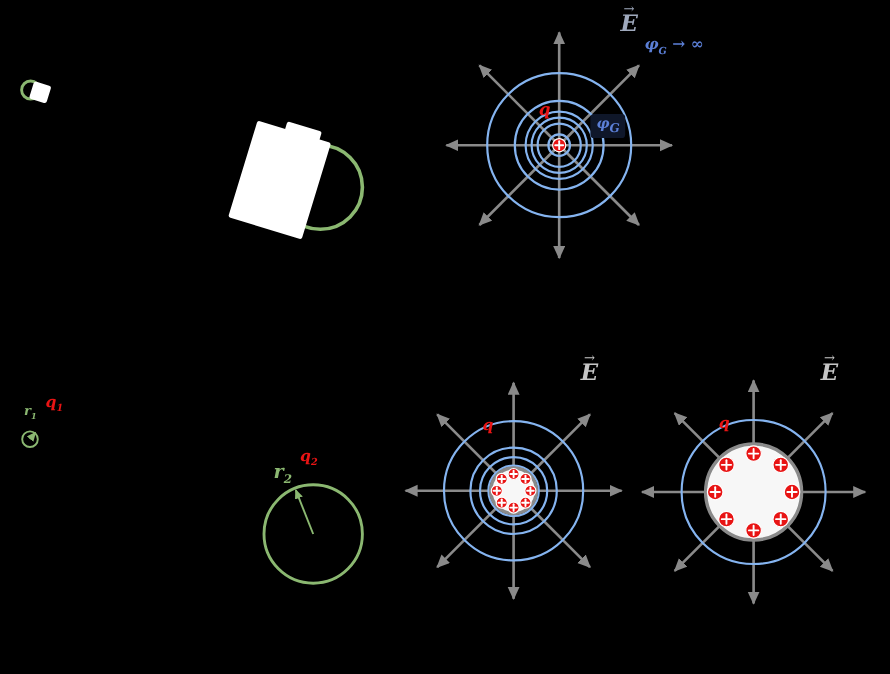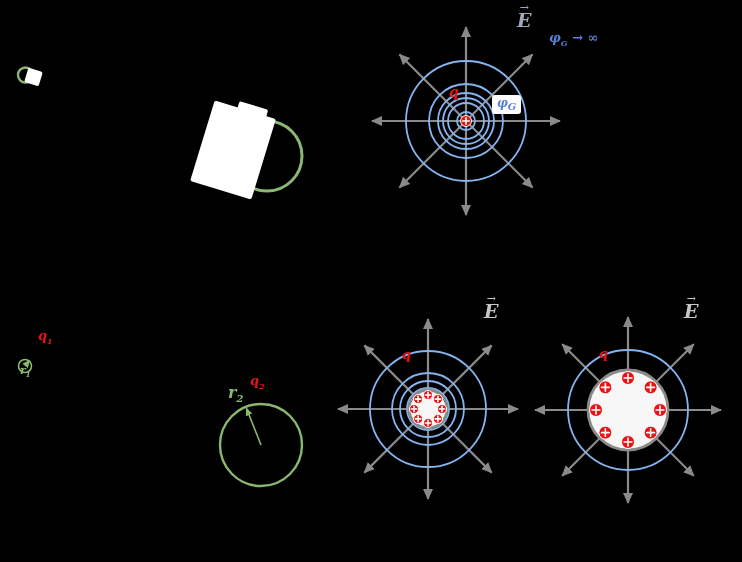--- a/index.html
+++ b/index.html
@@ -9,21 +9,21 @@
   .lbl{position:absolute;font-style:italic;font-weight:bold;white-space:nowrap;}
   .lbl sub{font-size:0.62em;font-style:italic;}
   .c-red{color:#e81414;}
   .c-green{color:#8bb871;}
   .c-blue{color:#5b7fd6;}
   .c-vec1{color:#9fa9bd;}
   .c-vec2{color:#c6c6c6;}
   .vec{display:inline-flex;flex-direction:column;align-items:center;}
   .vec .hat{font-size:11px;font-style:normal;font-weight:normal;line-height:6px;}
   .vec .base{font-size:19px;line-height:18px;}
-  .phi-box{position:absolute;background:#ffffff;border-radius:3px;padding:1px 5px 2px 5px;
+  .phi-box{position:absolute;background:#0f172a;border-radius:3px;padding:1px 5px 2px 5px;
            font-size:12px;font-style:italic;font-weight:bold;}
 </style>
 </head>
 <body>
 
 <div class="stage">
 
   <svg class="canvas" id="scene" width="742" height="562">
     <defs>
       <marker id="ah-gray" markerUnits="userSpaceOnUse" markerWidth="13" markerHeight="11" refX="10" refY="5" orient="auto">
@@ -144,32 +144,32 @@
         <line x1="646.7274169979695" y1="387.37258300203047" x2="654.5274169979695" y2="387.37258300203047" stroke="#ffffff" stroke-width="1.6" stroke-linecap="round"></line>
         <line x1="650.6274169979695" y1="383.4725830020305" x2="650.6274169979695" y2="391.27258300203044" stroke="#ffffff" stroke-width="1.6" stroke-linecap="round"></line>
       </g>
     </svg>
 
   <span class="lbl vec c-vec1" style="left:517px;top:5px;">
     <span class="hat">→</span>
     <span class="base">E</span>
   </span>
 
-  <span class="lbl c-blue" style="left:537px;top:30px;font-size:13px;margin-left:12px;">
+  <span class="lbl c-blue" style="left:537px;top:30px;font-size:13px;">
     <span>φ</span><sub>G</sub>
     <span>→ ∞</span>
   </span>
 
   <span class="phi-box c-blue" style="left:492px;top:95px;">
     <span>φ</span><sub>G</sub>
   </span>
 
   <span class="lbl c-red" style="left:449px;top:84px;font-size:14px;">q</span>
 
-  <span class="lbl c-green" style="left:20px;top:336px;font-size:11px;margin-top:28px;">
+  <span class="lbl c-green" style="left:20px;top:336px;font-size:11px;">
     <span>r</span><sub>1</sub>
   </span>
   <span class="lbl c-red" style="left:38px;top:328px;font-size:13px;">
     <span>q</span><sub>1</sub>
   </span>
 
   <span class="lbl c-green" style="left:228px;top:383px;font-size:16px;">
     <span>r</span><sub>2</sub>
   </span>
   <span class="lbl c-red" style="left:250px;top:373px;font-size:13px;">

